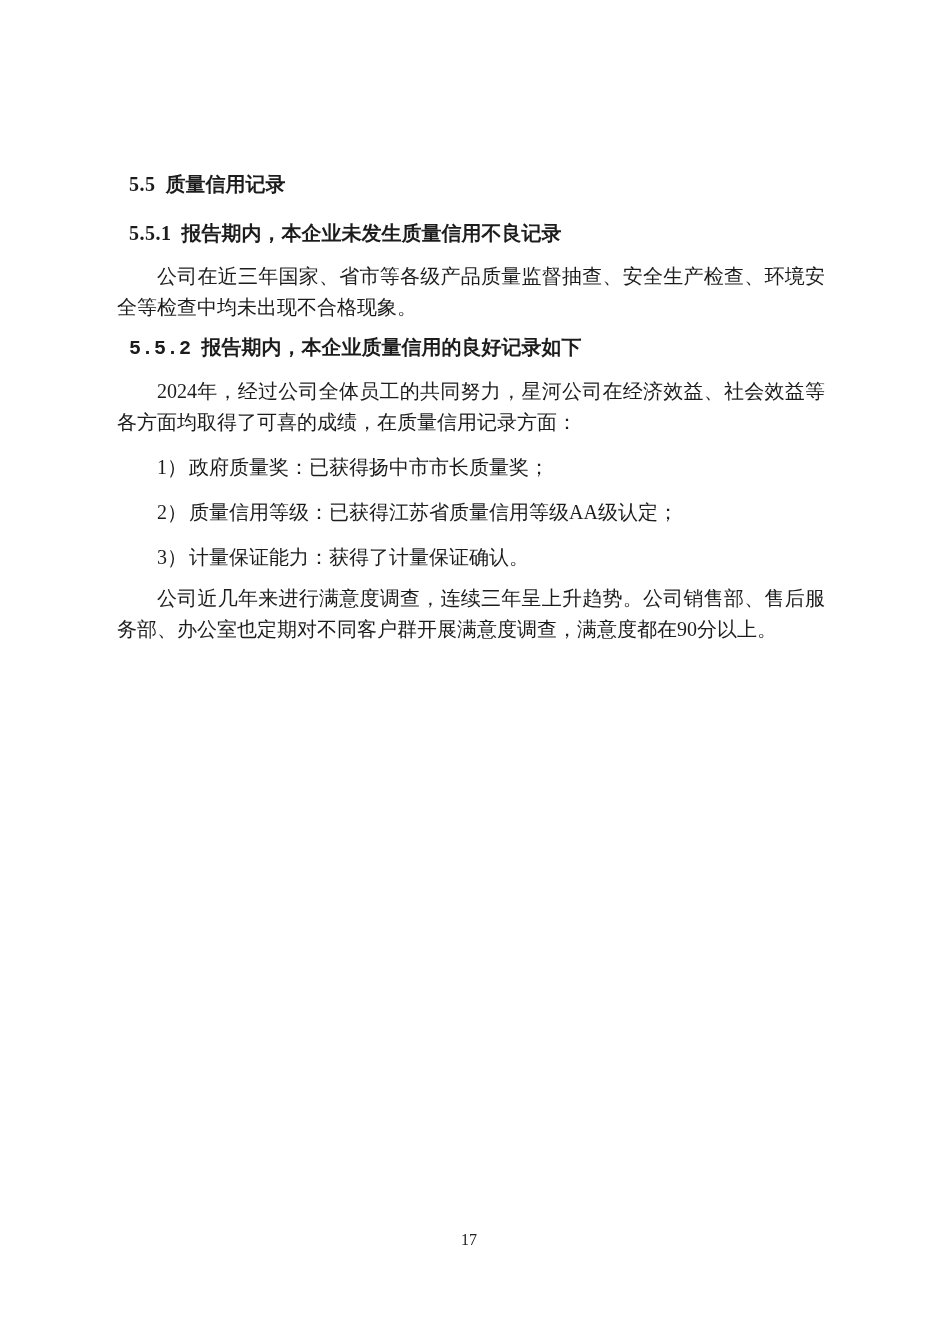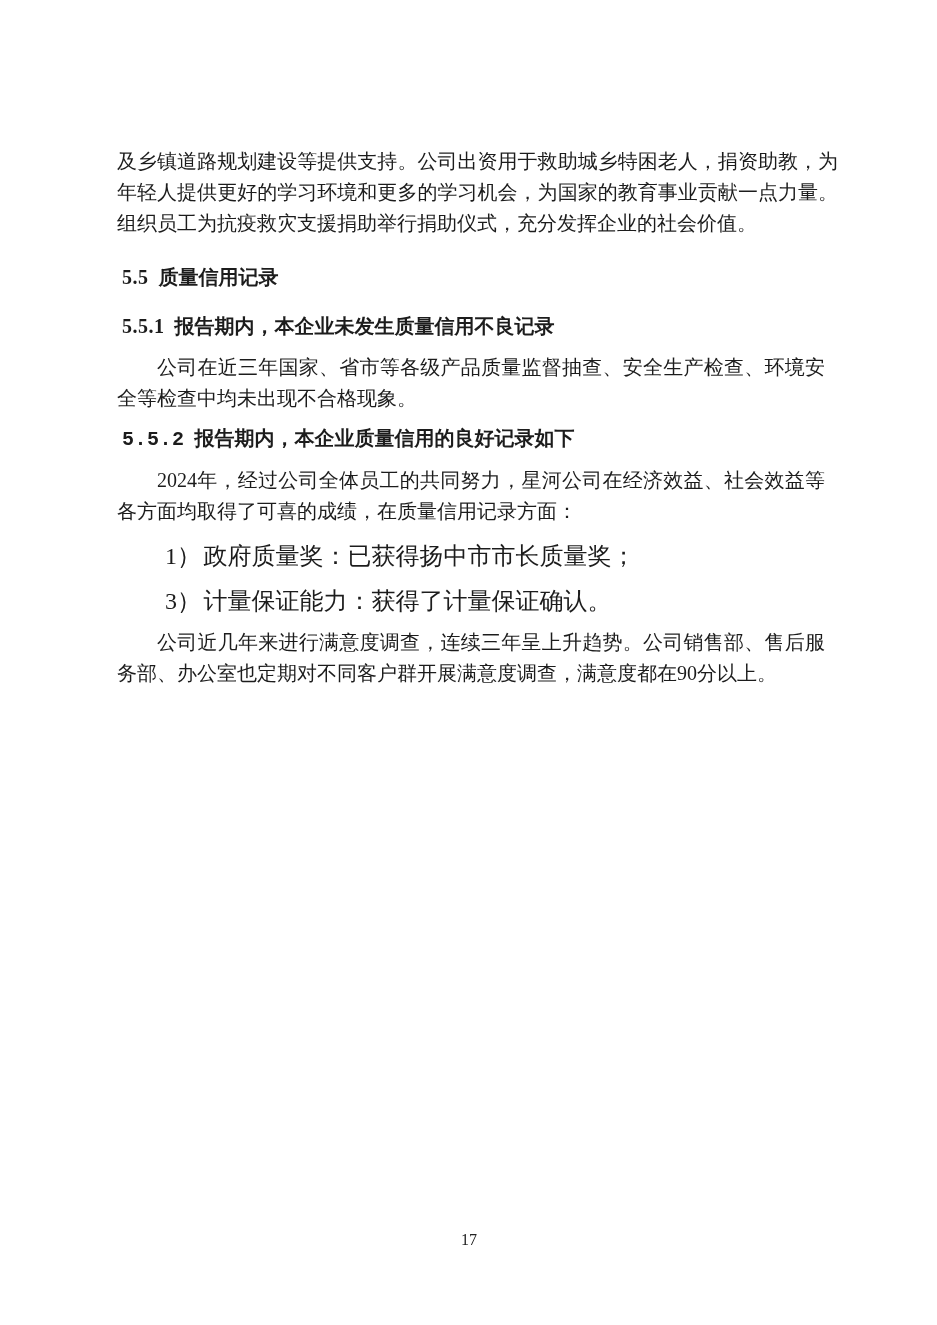--- a/index.html
+++ b/index.html
@@ -29,30 +29,30 @@
     line-height: 31px;
     text-align: justify;
     margin: 0;
   }
   .indent { text-indent: 2em; }
   p.block { margin: 10px 13px 0 0; }
   h2.sec, h3.sec {
     font-size: 20px;
     line-height: 31px;
     font-weight: bold;
-    margin: 5px;
+    margin: 12px;
     text-align: left;
   }
   h2.sec { margin-top: 23px; }
   h3.sec { margin-top: 18px; }
   h3.sec.h552 { margin-top: 10px; font-family: Liberation Mono, monospace; }
   .sec-num { margin-right: 0.5em; letter-spacing: 0.5px; }
   .list { margin-top: 14px; }
   .list-item {
-    font-size: 24px;
+    font-size: 20px;
     line-height: 31px;
     margin: 14px 0 0 0;
     padding-left: 2em;
     text-align: justify;
   }
   .list-item:first-child { margin-top: 0; }
   .list-item.bold-text .li-text { font-weight: bold; }
   .li-label { margin-right: 0.1em; }
   .para-law  { margin-top: 7px; }
   .para-survey { margin-top: 9px; }
@@ -67,21 +67,20 @@
     font-size: 16px;
     line-height: 18px;
     color: #222222;
   }
 </style>
 </head>
 <body>
 
 <div class="page">
 
-  <p class="body-text">及乡镇道路规划建设等提供支持。公司出资用于救助城乡特困老人，捐资助教，为年轻人提供更好的学习环境和更多的学习机会，为国家的教育事业贡献一点力量。组织员工为抗疫救灾支援捐助举行捐助仪式，充分发挥企业的社会价值。</p>
 
   <h2 class="sec">
     <span class="sec-num">5.5</span><span>质量信用记录</span>
   </h2>
 
   <h3 class="sec">
     <span class="sec-num">5.5.1</span><span>报告期内，本企业未发生质量信用不良记录</span>
   </h3>
 
   <p class="body-text indent block">公司在近三年国家、省市等各级产品质量监督抽查、安全生产检查、环境安全等检查中均未出现不合格现象。</p>
@@ -90,20 +89,23 @@
     <span class="sec-num">5.5.2</span><span>报告期内，本企业质量信用的良好记录如下</span>
   </h3>
 
   <p class="body-text indent block">2024年，经过公司全体员工的共同努力，星河公司在经济效益、社会效益等各方面均取得了可喜的成绩，在质量信用记录方面：</p>
 
   <div class="list">
     <p class="list-item">
       <span class="li-label">1）</span><span class="li-text">政府质量奖：已获得扬中市市长质量奖；</span>
     </p>
     <p class="list-item">
+      <span class="li-label">2）</span><span class="li-text">质量信用等级：已获得江苏省质量信用等级AA级认定；</span>
+    </p>
+    <p class="list-item">
       <span class="li-label">3）</span><span class="li-text">计量保证能力：获得了计量保证确认。</span>
     </p>
   </div>
 
 
   <p class="body-text indent block para-survey">公司近几年来进行满意度调查，连续三年呈上升趋势。公司销售部、售后服务部、办公室也定期对不同客户群开展满意度调查，满意度都在90分以上。</p>
 
   <div class="footer">
     <span class="page-number">17</span>
   </div>

